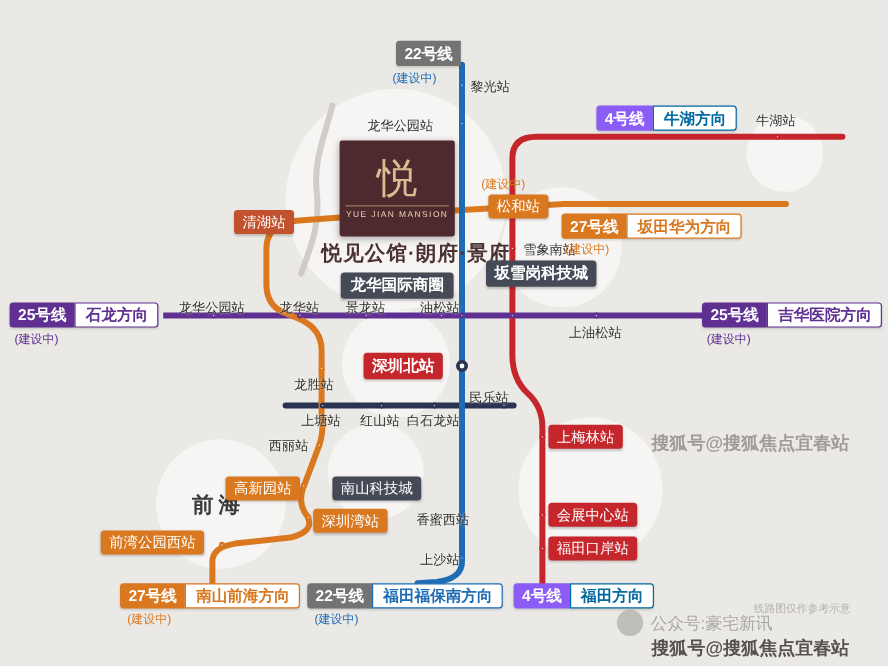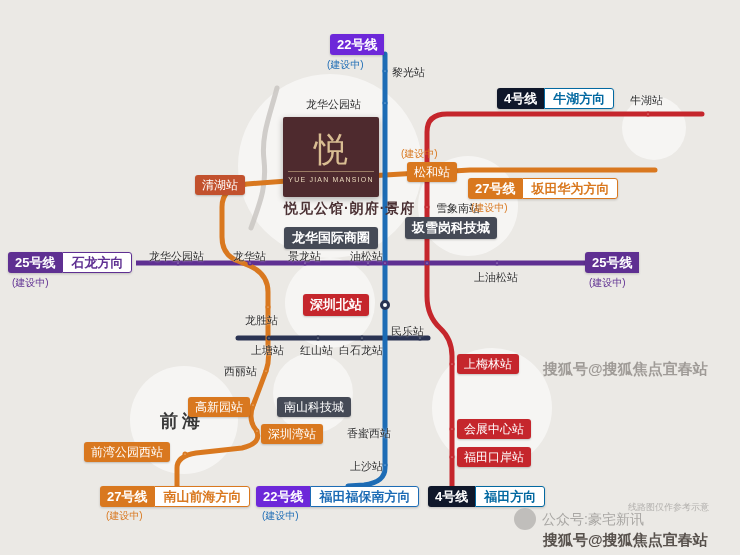--- a/index.html
+++ b/index.html
@@ -19,29 +19,29 @@
   .badge{position:absolute;font-size:12px;color:#fff;padding:3px 7px;border-radius:3px;white-space:nowrap;line-height:1.2;box-shadow:0 1px 2px rgba(0,0,0,.2)}
   .badge.red{background:#c5262c}
   .badge.orange{background:#d9781f}
   .badge.redorange{background:#c2512d}
   .badge.dark{background:#454a56}
   .badge.big{font-size:13px;font-weight:bold}
   .badge.center{text-align:center}
   .dirbadge{position:absolute;display:flex;height:21px;font-size:13px;font-weight:bold;line-height:19px;white-space:nowrap;filter:drop-shadow(0 1px 1px rgba(0,0,0,.18))}
   .dirbadge .seg1{color:#fff;padding:1px 7px 0;border-radius:3px 0 0 3px}
   .dirbadge .seg2{background:#fff;padding:0 8px;border-radius:0 3px 3px 0;border:1px solid}
-  .bg-blue{background:#6d28d9}.bg-red{background:#0f172a}.bg-orange{background:#d9781f}.bg-purple{background:#5f3092}
+  .bg-blue{background:#737373}.bg-red{background:#8b5cf6}.bg-orange{background:#d9781f}.bg-purple{background:#5f3092}
   .c-blue{color:#1d6cb5;border-color:#1d6cb5}.c-red{color:#0369a1;border-color:#c5262c}
   .c-orange{color:#d9781f;border-color:#d9781f}.c-purple{color:#5f3092;border-color:#5f3092}
   .status{position:absolute;font-size:10px;white-space:nowrap}
   .area{position:absolute;font-weight:bold;color:#3a3a3a;white-space:nowrap}
   .logo-box{position:absolute;left:283px;top:117px;width:96px;height:80px;background:#4e2a2e;border-radius:2px;display:flex;flex-direction:column;align-items:center;justify-content:center;box-shadow:0 2px 6px rgba(0,0,0,.3)}
   .logo-glyph{font-family:"DejaVu Serif","Liberation Serif",serif;font-size:34px;color:#d9bd92;line-height:1}
   .logo-en{font-size:7px;color:#ead9bd;letter-spacing:1.2px;margin-top:5px;padding-top:4px;border-top:1px solid rgba(217,189,146,.55);white-space:nowrap}
-  .logo-tagline{position:absolute;left:284px;top:200px;width:126px;text-align:center;font-size:14px;font-weight:bold;color:#4b3134;letter-spacing:1px;white-space:nowrap}
+  .logo-tagline{position:absolute;left:268px;top:200px;width:126px;text-align:center;font-size:17px;font-weight:bold;color:#4b3134;letter-spacing:1px;white-space:nowrap}
   .wm{position:absolute;white-space:nowrap;font-weight:600}
   .wm.mid{left:543px;top:360px;font-size:15px;color:rgba(66,60,56,.45)}
   .wm.bottom{left:543px;top:531px;font-size:15px;color:rgba(50,42,38,.8)}
   .wm.note{left:628px;top:501px;font-size:9px;font-weight:400;color:#b3b1ae}
   .wm.wechat{left:542px;top:511px;font-size:14px;font-weight:400;color:#a9a7a4}
   .wechat-circle{position:absolute;left:514px;top:508px;width:22px;height:22px;border-radius:50%;background:#b5b3b0;opacity:.8}
 </style>
 </head>
 <body>
 
@@ -148,20 +148,21 @@
   <span class="status c-orange" style="left:471px;top:201px">(建设中)</span>
 
   <div class="dirbadge" style="left:8px;top:252px">
     <span class="seg1 bg-purple">25号线</span>
     <span class="seg2 c-purple">石龙方向</span>
   </div>
   <span class="status c-purple" style="left:12px;top:276px">(建设中)</span>
 
   <div class="dirbadge" style="left:585px;top:252px">
     <span class="seg1 bg-purple">25号线</span>
+    <span class="seg2 c-purple">吉华医院方向</span>
   </div>
   <span class="status c-purple" style="left:589px;top:276px">(建设中)</span>
 
   <div class="dirbadge" style="left:100px;top:486px">
     <span class="seg1 bg-orange">27号线</span>
     <span class="seg2 c-orange">南山前海方向</span>
   </div>
   <span class="status c-orange" style="left:106px;top:509px">(建设中)</span>
 
   <div class="dirbadge" style="left:256px;top:486px">

